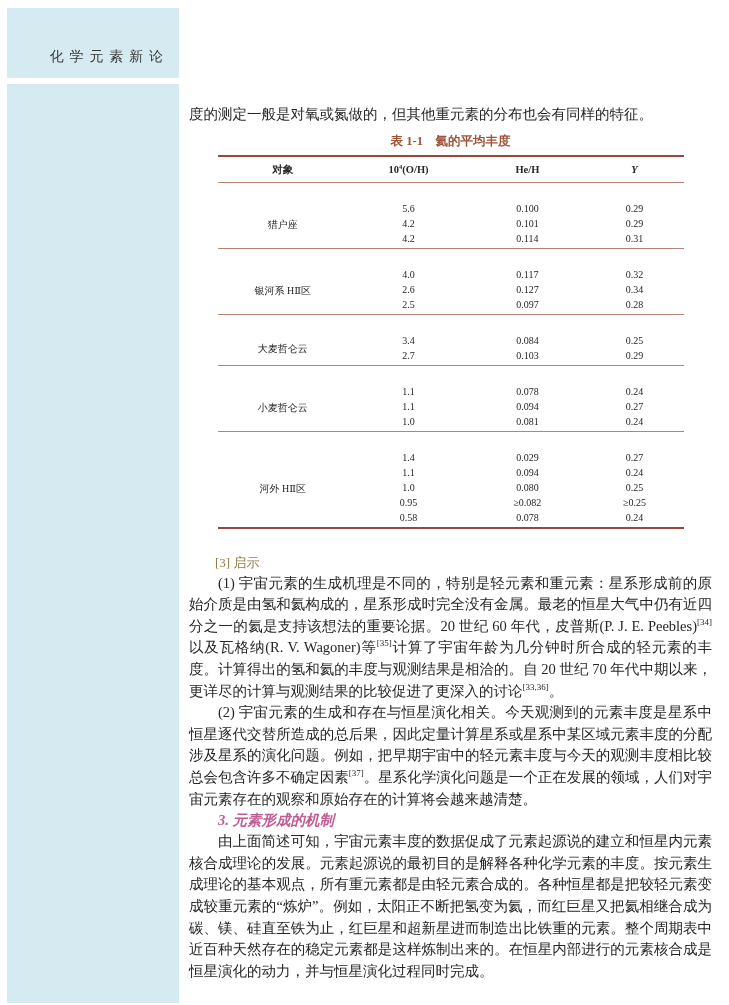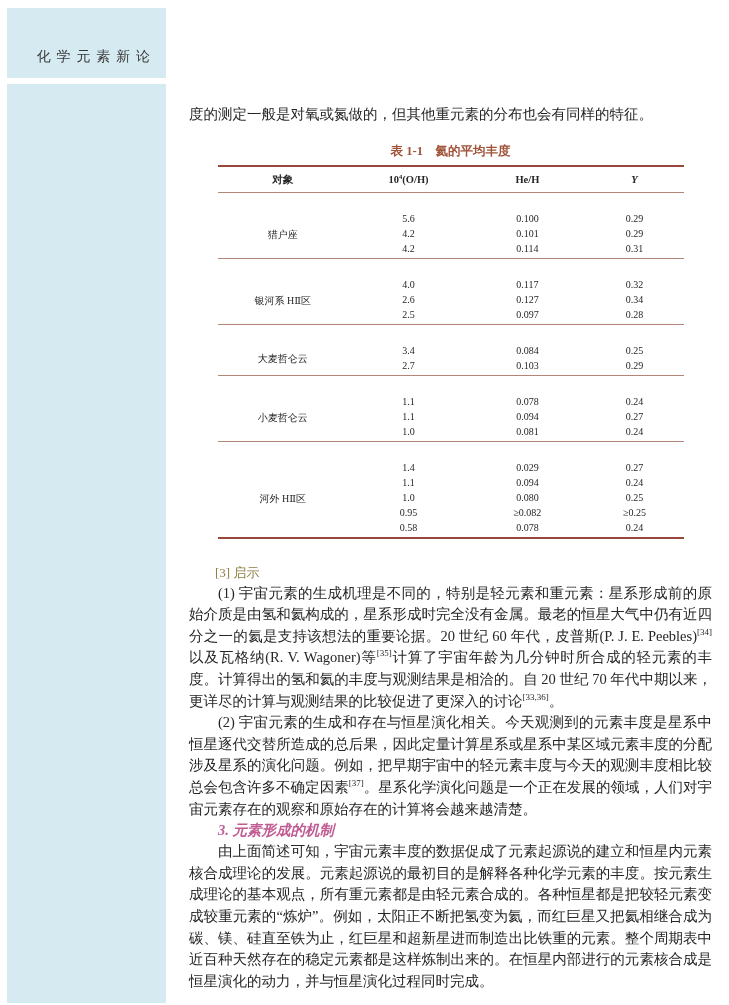--- a/index.html
+++ b/index.html
@@ -9,21 +9,21 @@
     position: relative;
     overflow: hidden;
     font-family: "Liberation Serif", "DejaVu Serif", serif;
     color: #262626;
   }
 
   
   .side-block {
     position: absolute;
     left: 7px;
-    width: 159px;
+    width: 172px;
     background: #d6eaf2;
   }
   .side-header {
     top: 8px; height: 70px;
     display: flex;
     align-items: flex-end;
     justify-content: flex-end;
     padding: 0 10px 12px 0;
     box-sizing: border-box;
   }
@@ -45,21 +45,21 @@
     font-size: 14.5px;
     line-height: 21.6px;
     text-align: justify;
   }
   .content p { margin: 0; text-indent: 2em; }
   .content p.no-indent { text-indent: 0; }
 
   sup { font-size: 0.62em; line-height: 0; vertical-align: super; }
 
   
-  .table-wrap { margin: 16px 0 24px 0; }
+  .table-wrap { margin: 6px 0 24px 0; }
   .table-caption {
     text-align: center;
     font-size: 12.5px;
     font-weight: bold;
     color: #a05339;
     margin-bottom: 5px;
     text-indent: 0;
     line-height: 18px;
   }
   table.helium {

